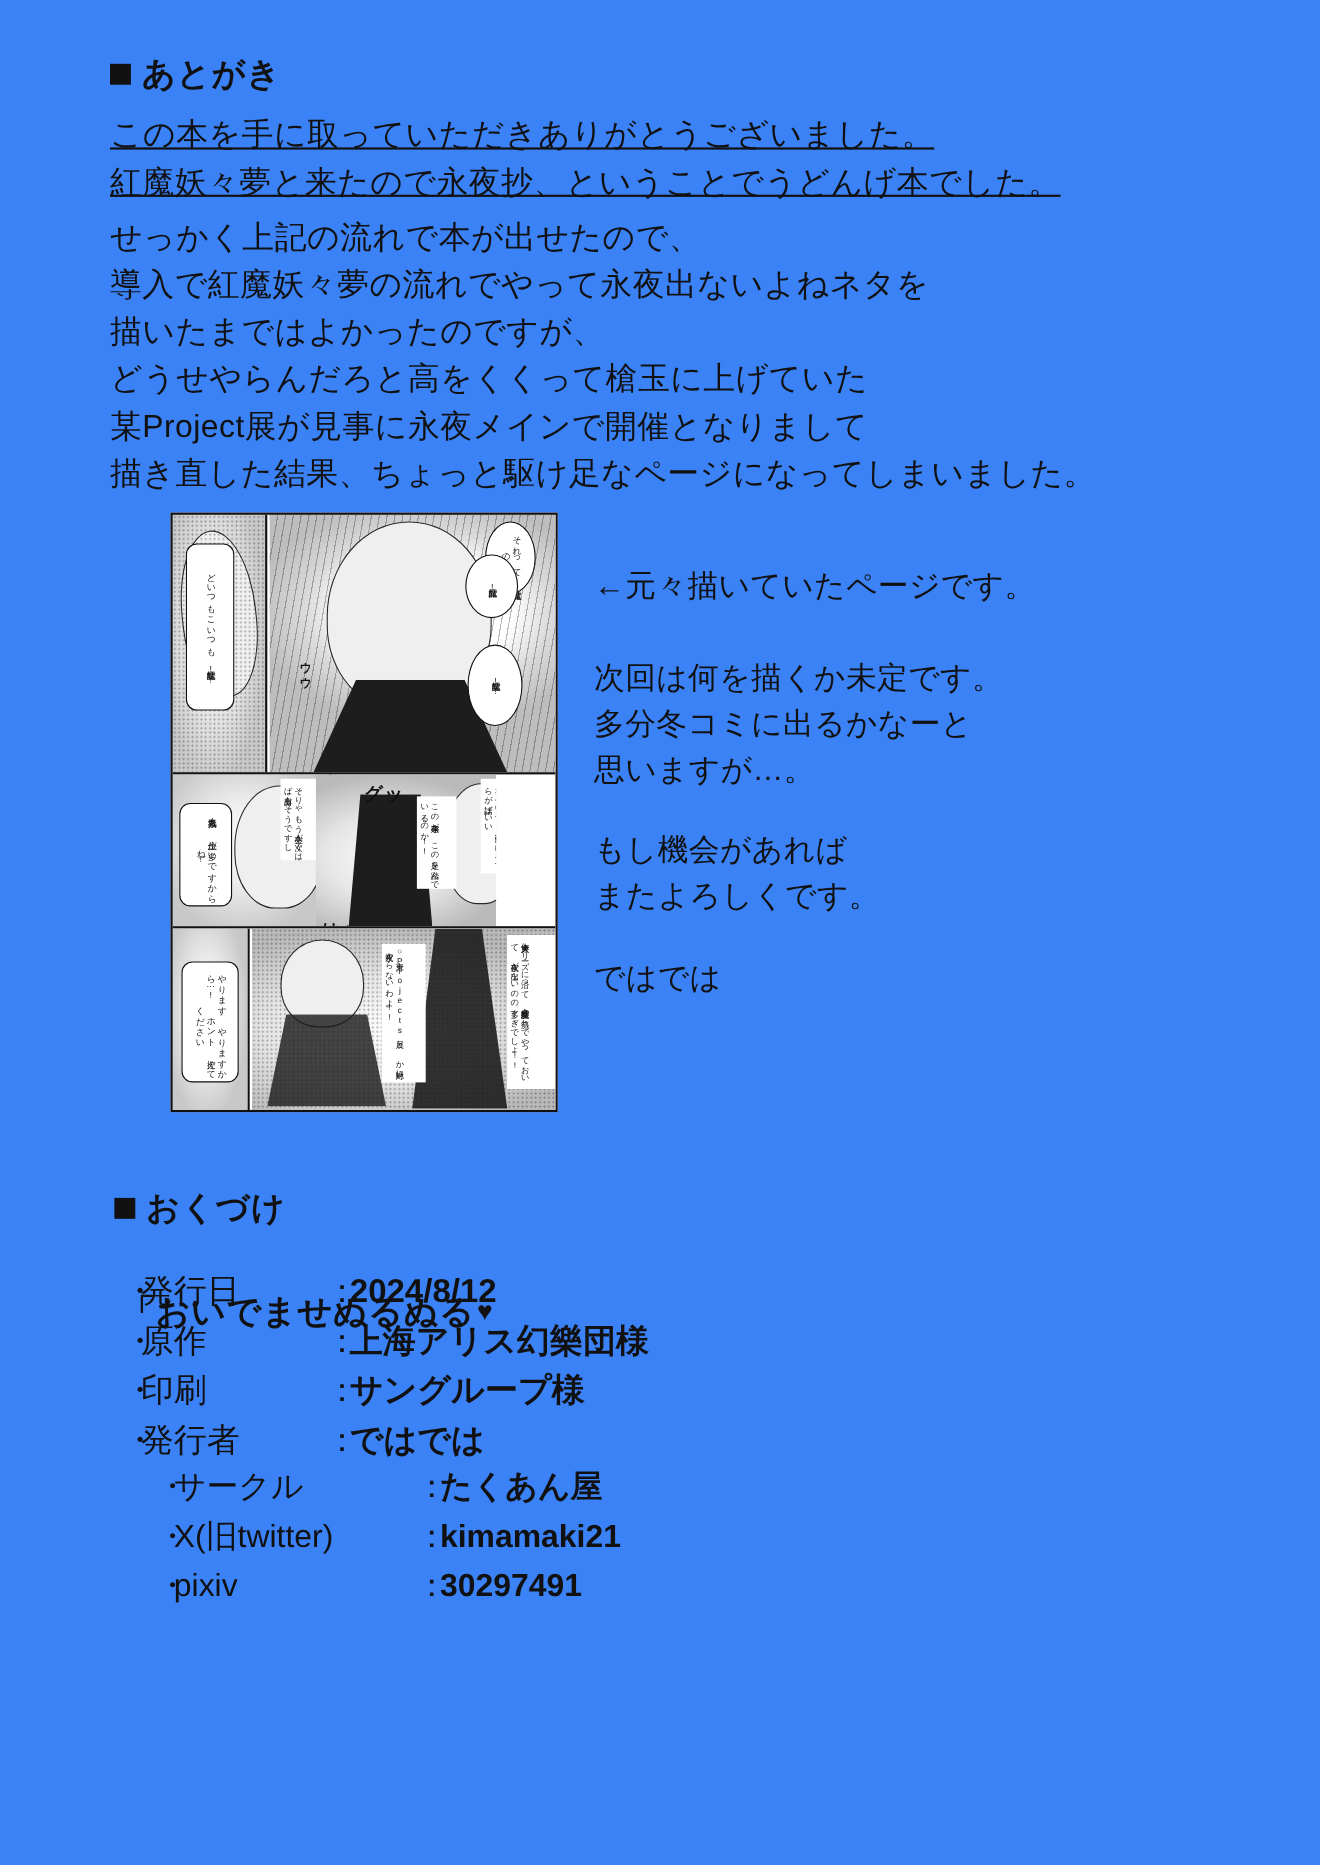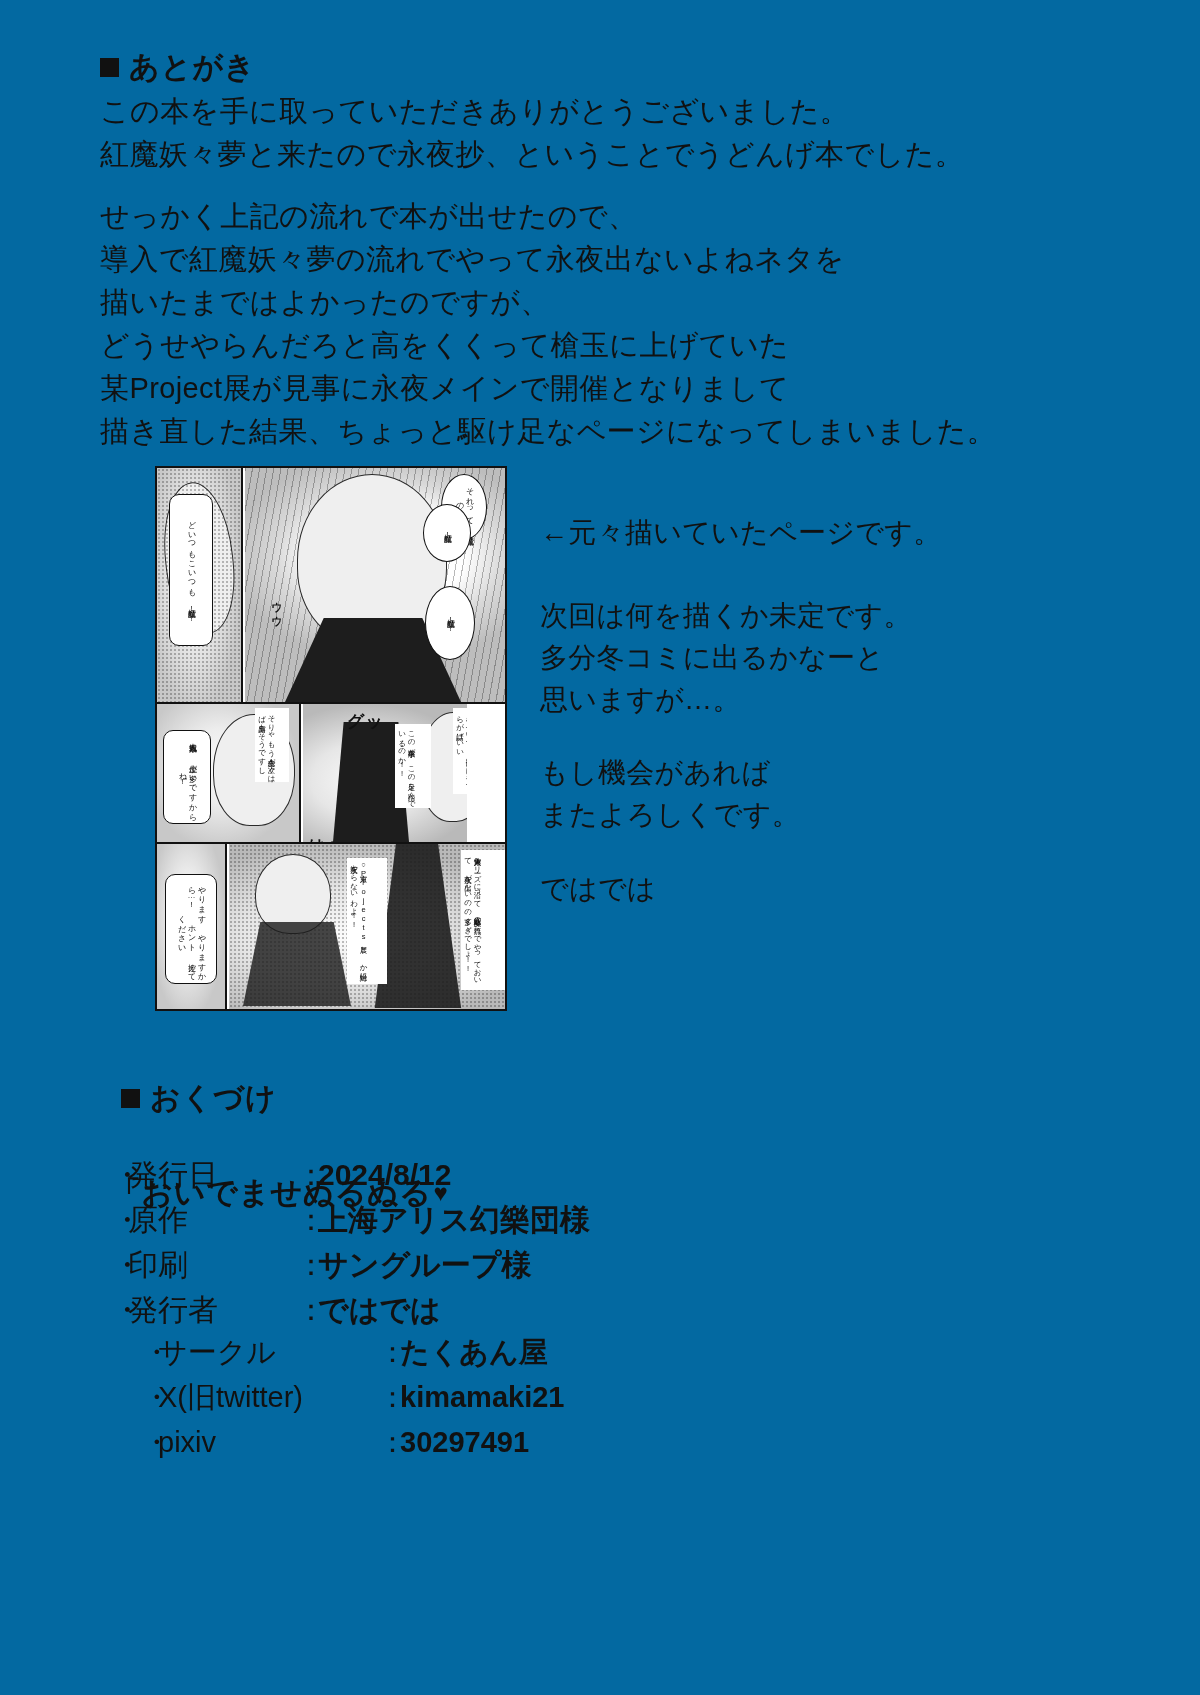--- a/index.html
+++ b/index.html
@@ -12,21 +12,21 @@
     height: 1695px;
     position: relative;
     font-family: "Liberation Sans", "DejaVu Sans", sans-serif;
     color: #111111;
     overflow: hidden;
   }
 
   .page {
     position: absolute;
     inset: 0;
-    background: #0369a1;
+    background: #3b82f6;
     padding-left: 44px;
   }
 
   
   .section-head {
     position: absolute;
     display: flex;
     align-items: center;
     gap: 6px;
     font-size: 30px;
@@ -35,32 +35,32 @@
   }
   .sq {
     display: inline-block;
     width: 19px;
     height: 19px;
     background: #111;
     margin-right: 4px;
   }
 
   #atogaki-head { left: 100px; top: 47px; }
-  #okuzuke-head { left: 121px; top: 1078px; }
+  #okuzuke-head { left: 104px; top: 1078px; }
 
   .para {
     position: absolute;
     font-size: 29px;
     line-height: 43px;
     letter-spacing: 0.4px;
     white-space: pre-line;
     font-weight: 500;
   }
 
-  #atogaki-p1 { left: 100px; top: 90px; }
+  #atogaki-p1 { left: 100px; top: 102px; text-decoration: underline; }
   #atogaki-p2 { left: 100px; top: 195px; }
 
   
   .manga {
     position: absolute;
     left: 155px;
     top: 466px;
     width: 352px;
     height: 545px;
     border: 2px solid #111;
@@ -294,21 +294,21 @@
         <div class="hair" style="left:56px; top:10px; width:80px; height:110px;"></div>
         <div class="bubble" style="left:6px; top:26px; width:46px; height:92px;">
           <span>人気投票も
 上位が多いですからね!</span>
         </div>
         <div class="caption-box" style="left:98px; top:4px; width:34px; height:74px; border:none;">
           <span>そりゃもう主人公が次ぐはば露出もそうですし</span>
         </div>
       </div>
 
-      <div class="mg-cell" style="left:146px; width:164px;">
+      <div class="mg-cell" style="left:130px; width:164px;">
         <div class="tone-c"></div>
         <div class="figure-dark" style="left:30px; top:18px; width:76px; height:120px; clip-path:polygon(14% 0,86% 0,100% 100%,0 100%);"></div>
         <div class="hair" style="left:116px; top:8px; width:66px; height:108px;"></div>
         <div class="sfx" style="left:44px; top:6px;">グッ</div>
         <div class="sfx" style="left:6px; top:92px; font-size:15px;margin-top:40px;">はぁ…</div>
         <div class="caption-box" style="left:92px; top:20px; width:36px; height:84px; border:none;">
           <span>この永遠亭が
 この足を踏んで
 いるのか!!</span>
         </div>

